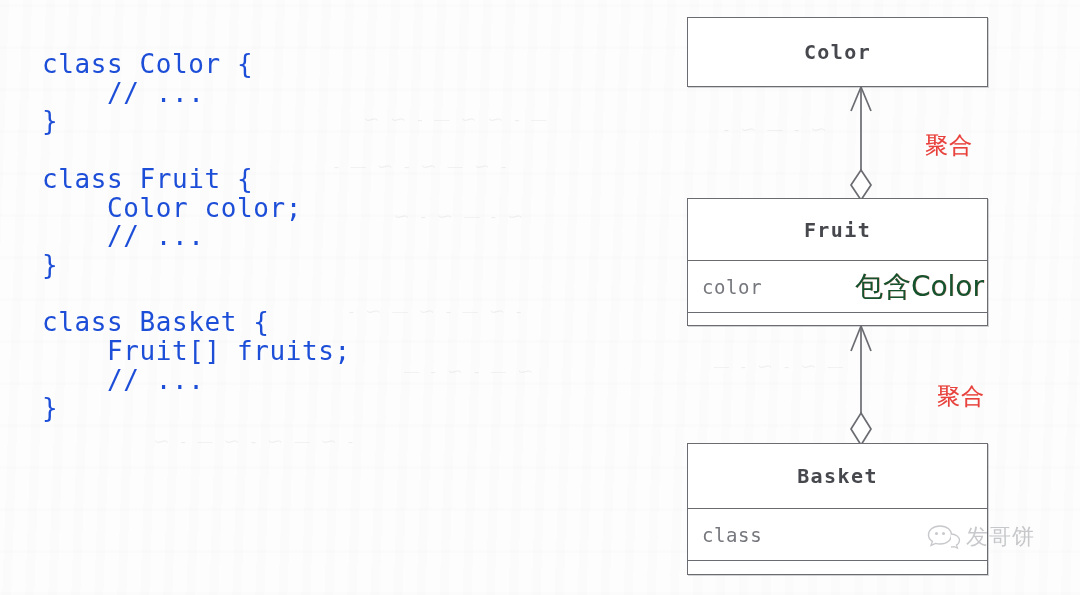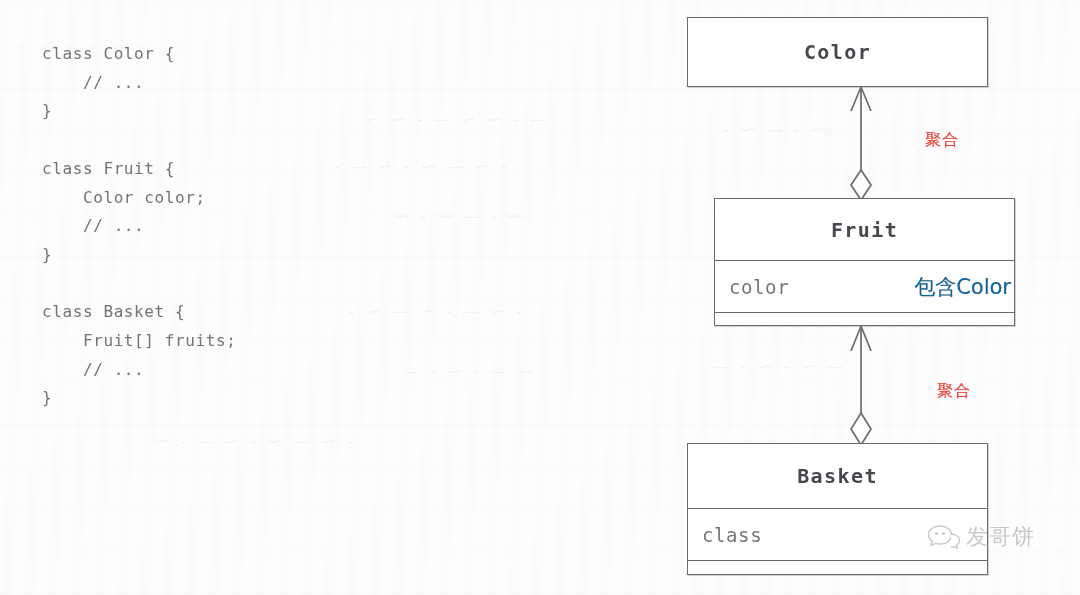--- a/index.html
+++ b/index.html
@@ -43,23 +43,23 @@
     transform: scaleX(-1);
   }
 
   
   #code-listing {
     position: absolute;
     left: 42px;
     top: 24px;
     width: 560px;
     font-family: "DejaVu Sans Mono", "Liberation Mono", monospace;
-    font-size: 16px;
+    font-size: 26px;
     line-height: 28.7px;
-    color: #737373;
+    color: #1d4ed8;
     white-space: pre;
     letter-spacing: 0.6px;
   }
   #code-listing .code-line {
     height: 28.7px;
   }
 
   
   #uml {
     position: absolute;
@@ -97,55 +97,55 @@
   .uml-attr {
     font-family: "DejaVu Sans Mono", "Liberation Mono", monospace;
     font-size: 19px;
     color: #75777d;
     padding-left: 14px;
     letter-spacing: 0.6px;
   }
   .uml-note {
     position: absolute;
     right: 3px;
-    color: #0369a1;
+    color: #14532d;
     font-family: "DejaVu Sans", "Liberation Sans", sans-serif;
-    font-size: 21px;
+    font-size: 28px;
     white-space: nowrap;
     text-shadow: 0.5px 0 0 rgba(232,65,60,0.45);
   }
   .uml-empty {
     border-top: 1.6px solid #6a6c72;
   }
 
   
   #box-color       { top: 17px;  height: 70px; }
   #box-color .uml-title { height: 100%; }
 
-  #box-fruit       { top: 198px; height: 128px; margin-left: 27px; }
+  #box-fruit       { top: 198px; height: 128px; }
   #box-fruit .uml-title     { height: 61px; }
   #box-fruit .uml-compartment { height: 51px; }
   #box-fruit .uml-empty     { height: 13px; }
 
   #box-basket      { top: 443px; height: 132px; }
   #box-basket .uml-title     { height: 64px; }
   #box-basket .uml-compartment { height: 51px; }
   #box-basket .uml-empty     { height: 14px; }
 
   
   .connector { position: absolute; pointer-events: none; }
   #connector-fruit-color  { left: 826px; top: 85px;  width: 70px; height: 116px; }
   #connector-basket-fruit { left: 826px; top: 324px; width: 70px; height: 122px; }
 
   
   .agg-label {
     position: absolute;
     color: #e8413c;
     font-family: "DejaVu Sans", "Liberation Sans", sans-serif;
-    font-size: 16px;
+    font-size: 23px;
     letter-spacing: 1px;
     white-space: nowrap;
     text-shadow: 0.5px 0 0 rgba(232,65,60,0.4);
   }
   #agg-label-1 { left: 925px; top: 130px; }
   #agg-label-2 { left: 937px; top: 381px; }
 
   
   #watermark {
     position: absolute;

